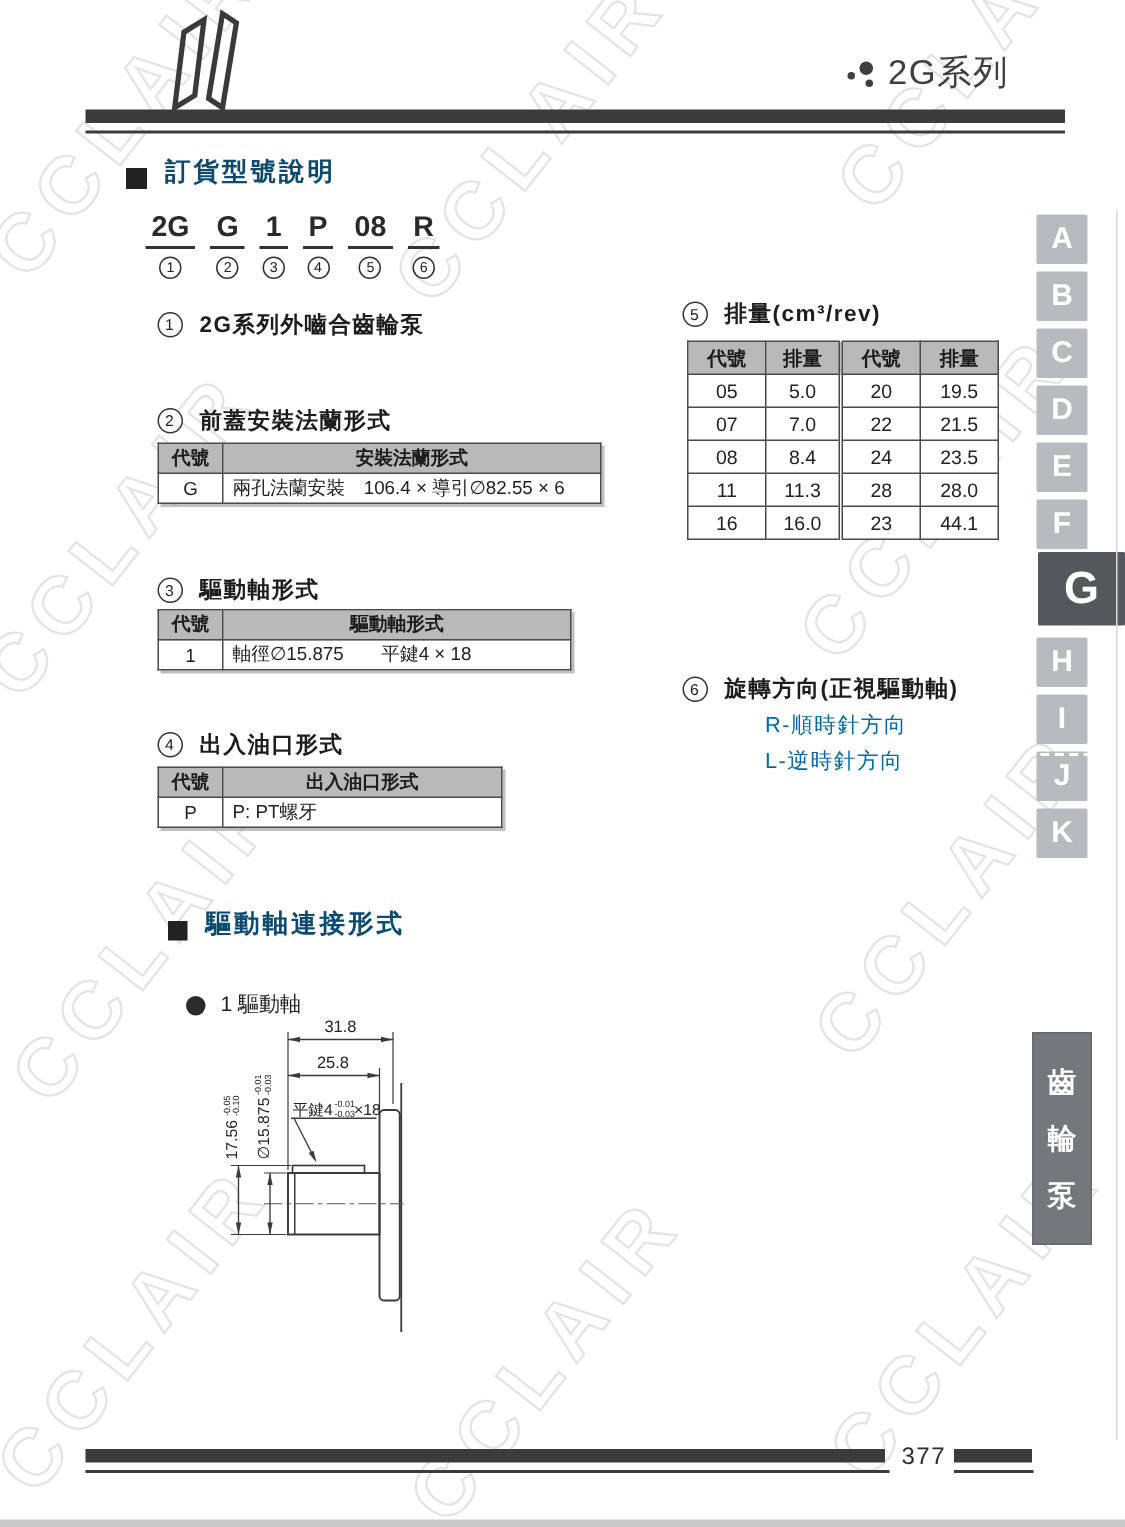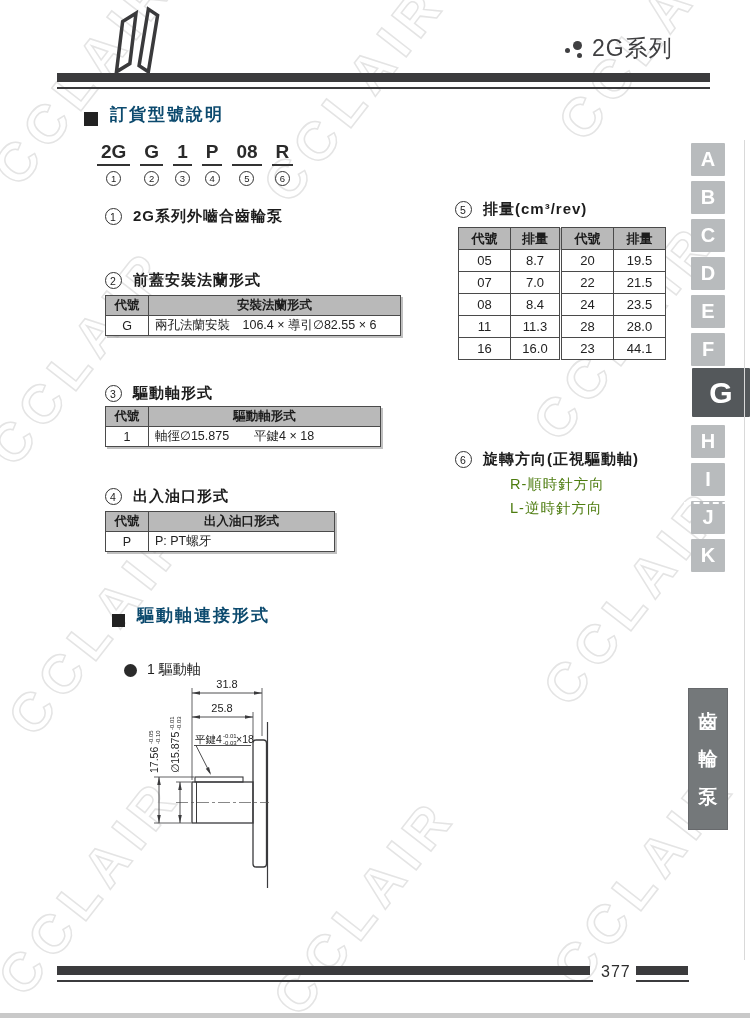--- a/index.html
+++ b/index.html
@@ -60,21 +60,21 @@
 
   table.dsp { border-collapse:collapse; background:#fff; border:1.5px solid #4a4a4a; }
   table.dsp th, table.dsp td { border:1px solid #4a4a4a; text-align:center;
                font-size:13px; height:22px; padding:0 4px; }
   table.dsp th { background:#b9b9b9; font-weight:bold; color:#1c1c1c; }
   table.dsp th:nth-child(1), table.dsp td:nth-child(1) { width:52px; }
   table.dsp th:nth-child(2), table.dsp td:nth-child(2) { width:50px; border-right:3px double #4a4a4a; }
   table.dsp th:nth-child(3), table.dsp td:nth-child(3) { width:53px; }
   table.dsp th:nth-child(4), table.dsp td:nth-child(4) { width:52px; }
 
-  .rot-lines { font-size:14.5px; line-height:24px; color:#4d7c0f; letter-spacing:1px; }
+  .rot-lines { font-size:14.5px; line-height:24px; color:#0369a1; letter-spacing:1px; }
 
   .sub-bullet { display:flex; align-items:center; gap:10px; font-size:14px; color:#1d1d1d; }
   .sub-bullet .dot { width:13px; height:13px; background:#2b2b2b; border-radius:50%; }
 
   
   .side-tab { position:absolute; left:691px; width:34px; height:33px;
     background:#b8bbbd; color:#fff; font-weight:bold; font-size:20px;
     display:flex; align-items:center; justify-content:center; border-radius:1px; }
   .side-tab.active { left:692px; width:58px; height:49px; background:#54585b; font-size:30px; }
   .category-tab { position:absolute; left:688px; top:688px; width:40px; height:142px;
@@ -218,21 +218,21 @@
       <tr>
         <th>代號</th>
         <th>排量</th>
         <th>代號</th>
         <th>排量</th>
       </tr>
     </thead>
     <tbody id="dsp-body">
         <tr>
           <td>05</td>
-          <td>8.7</td>
+          <td>5.0</td>
           <td>20</td>
           <td>19.5</td>
         </tr>
         <tr>
           <td>07</td>
           <td>7.0</td>
           <td>22</td>
           <td>21.5</td>
         </tr>
         <tr>

